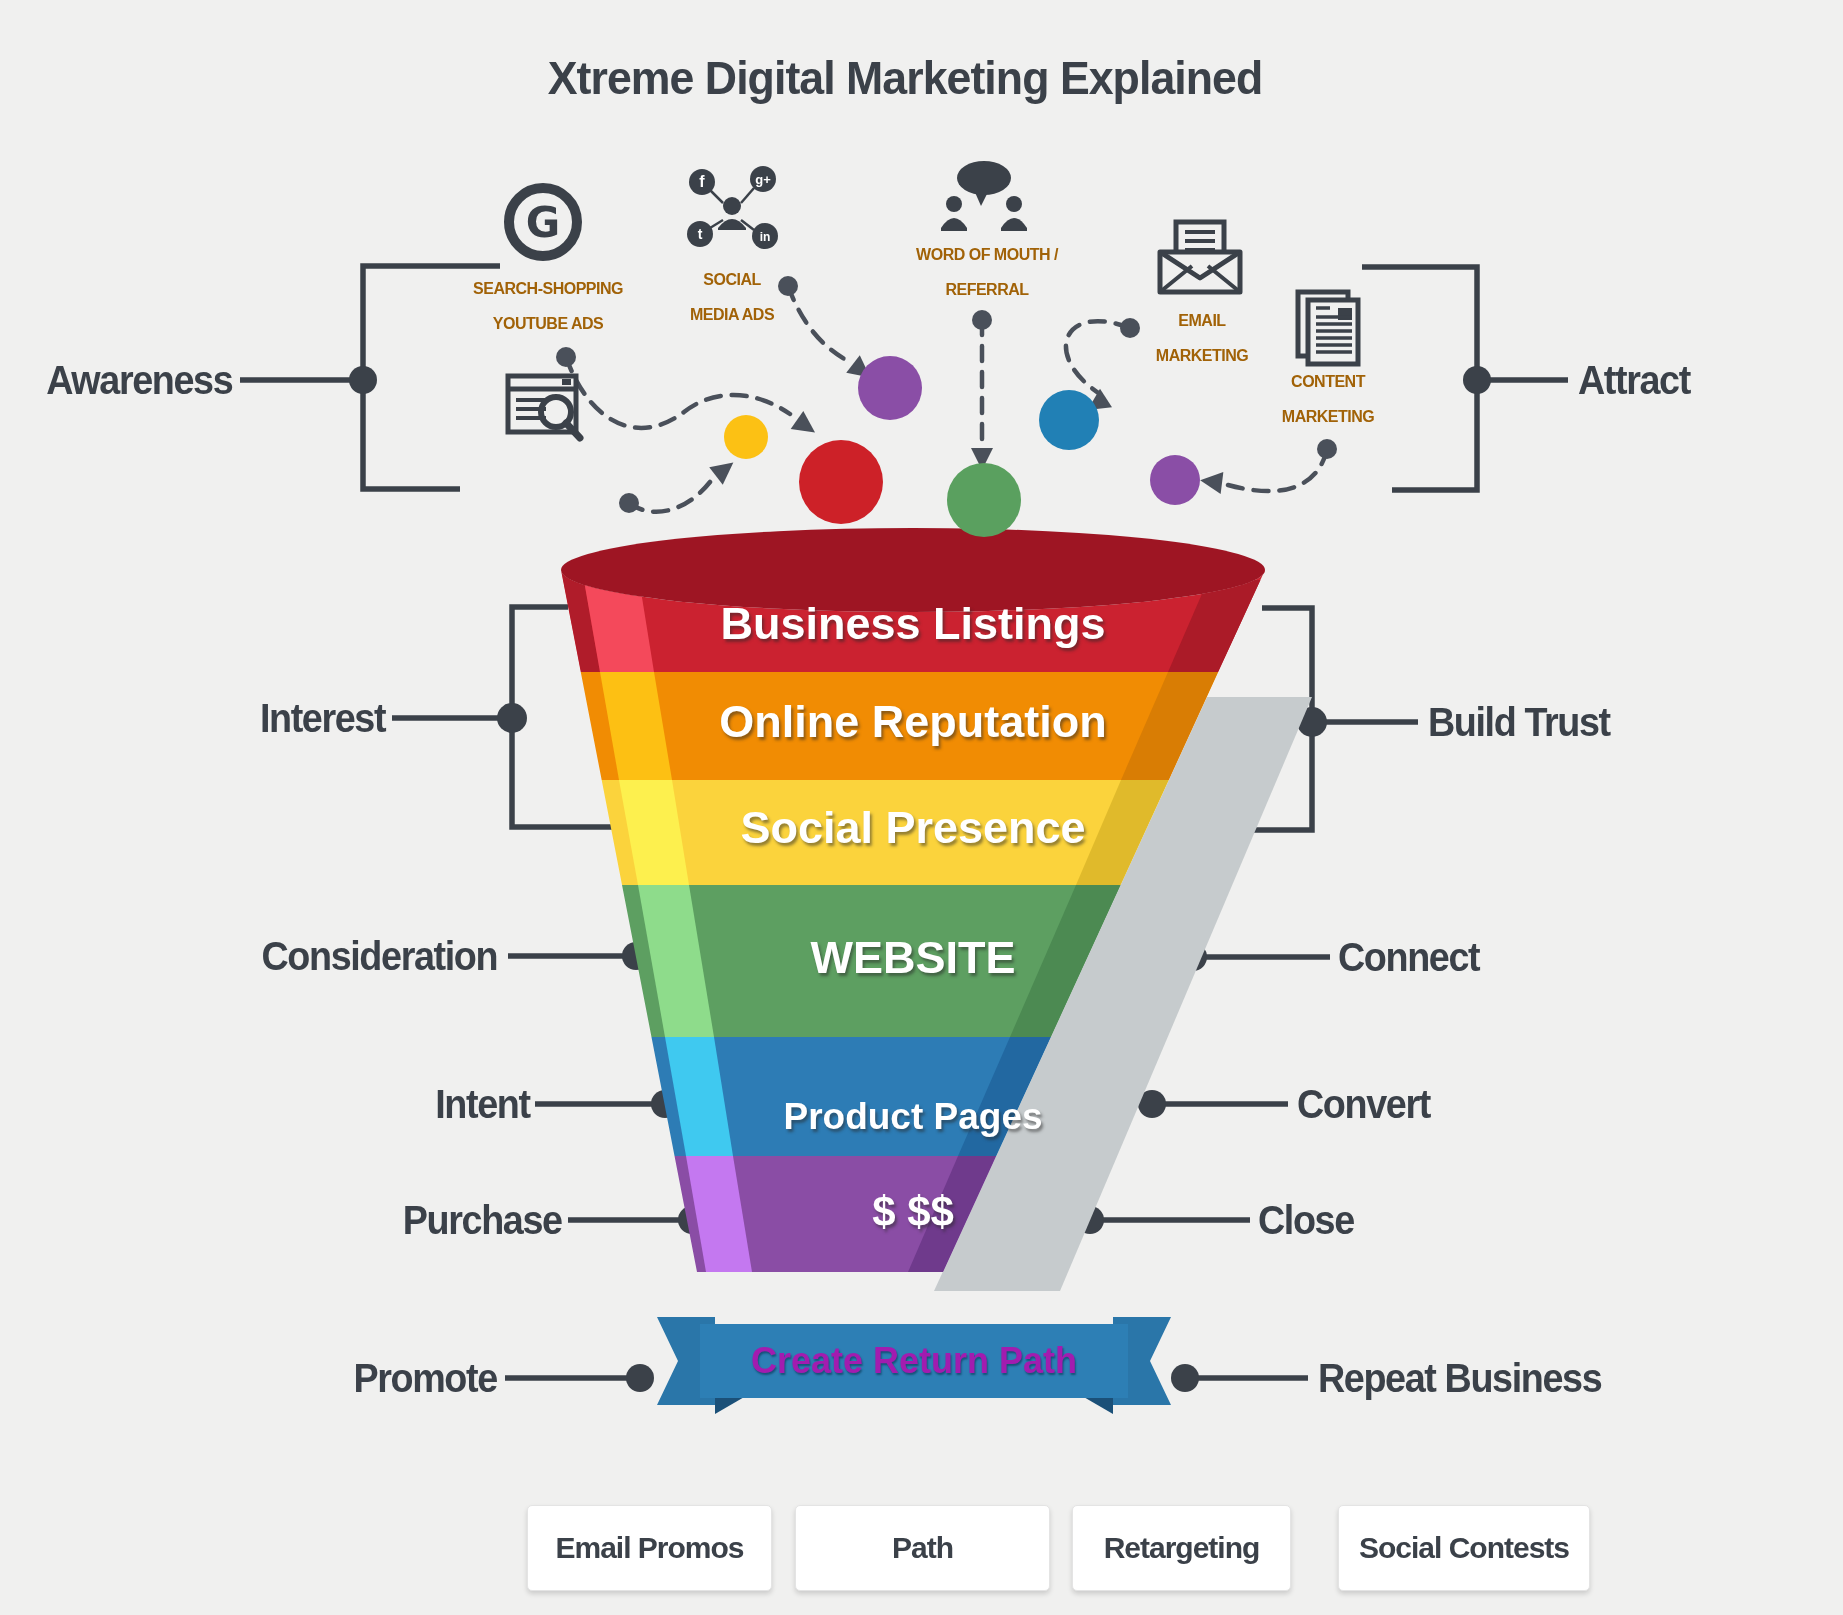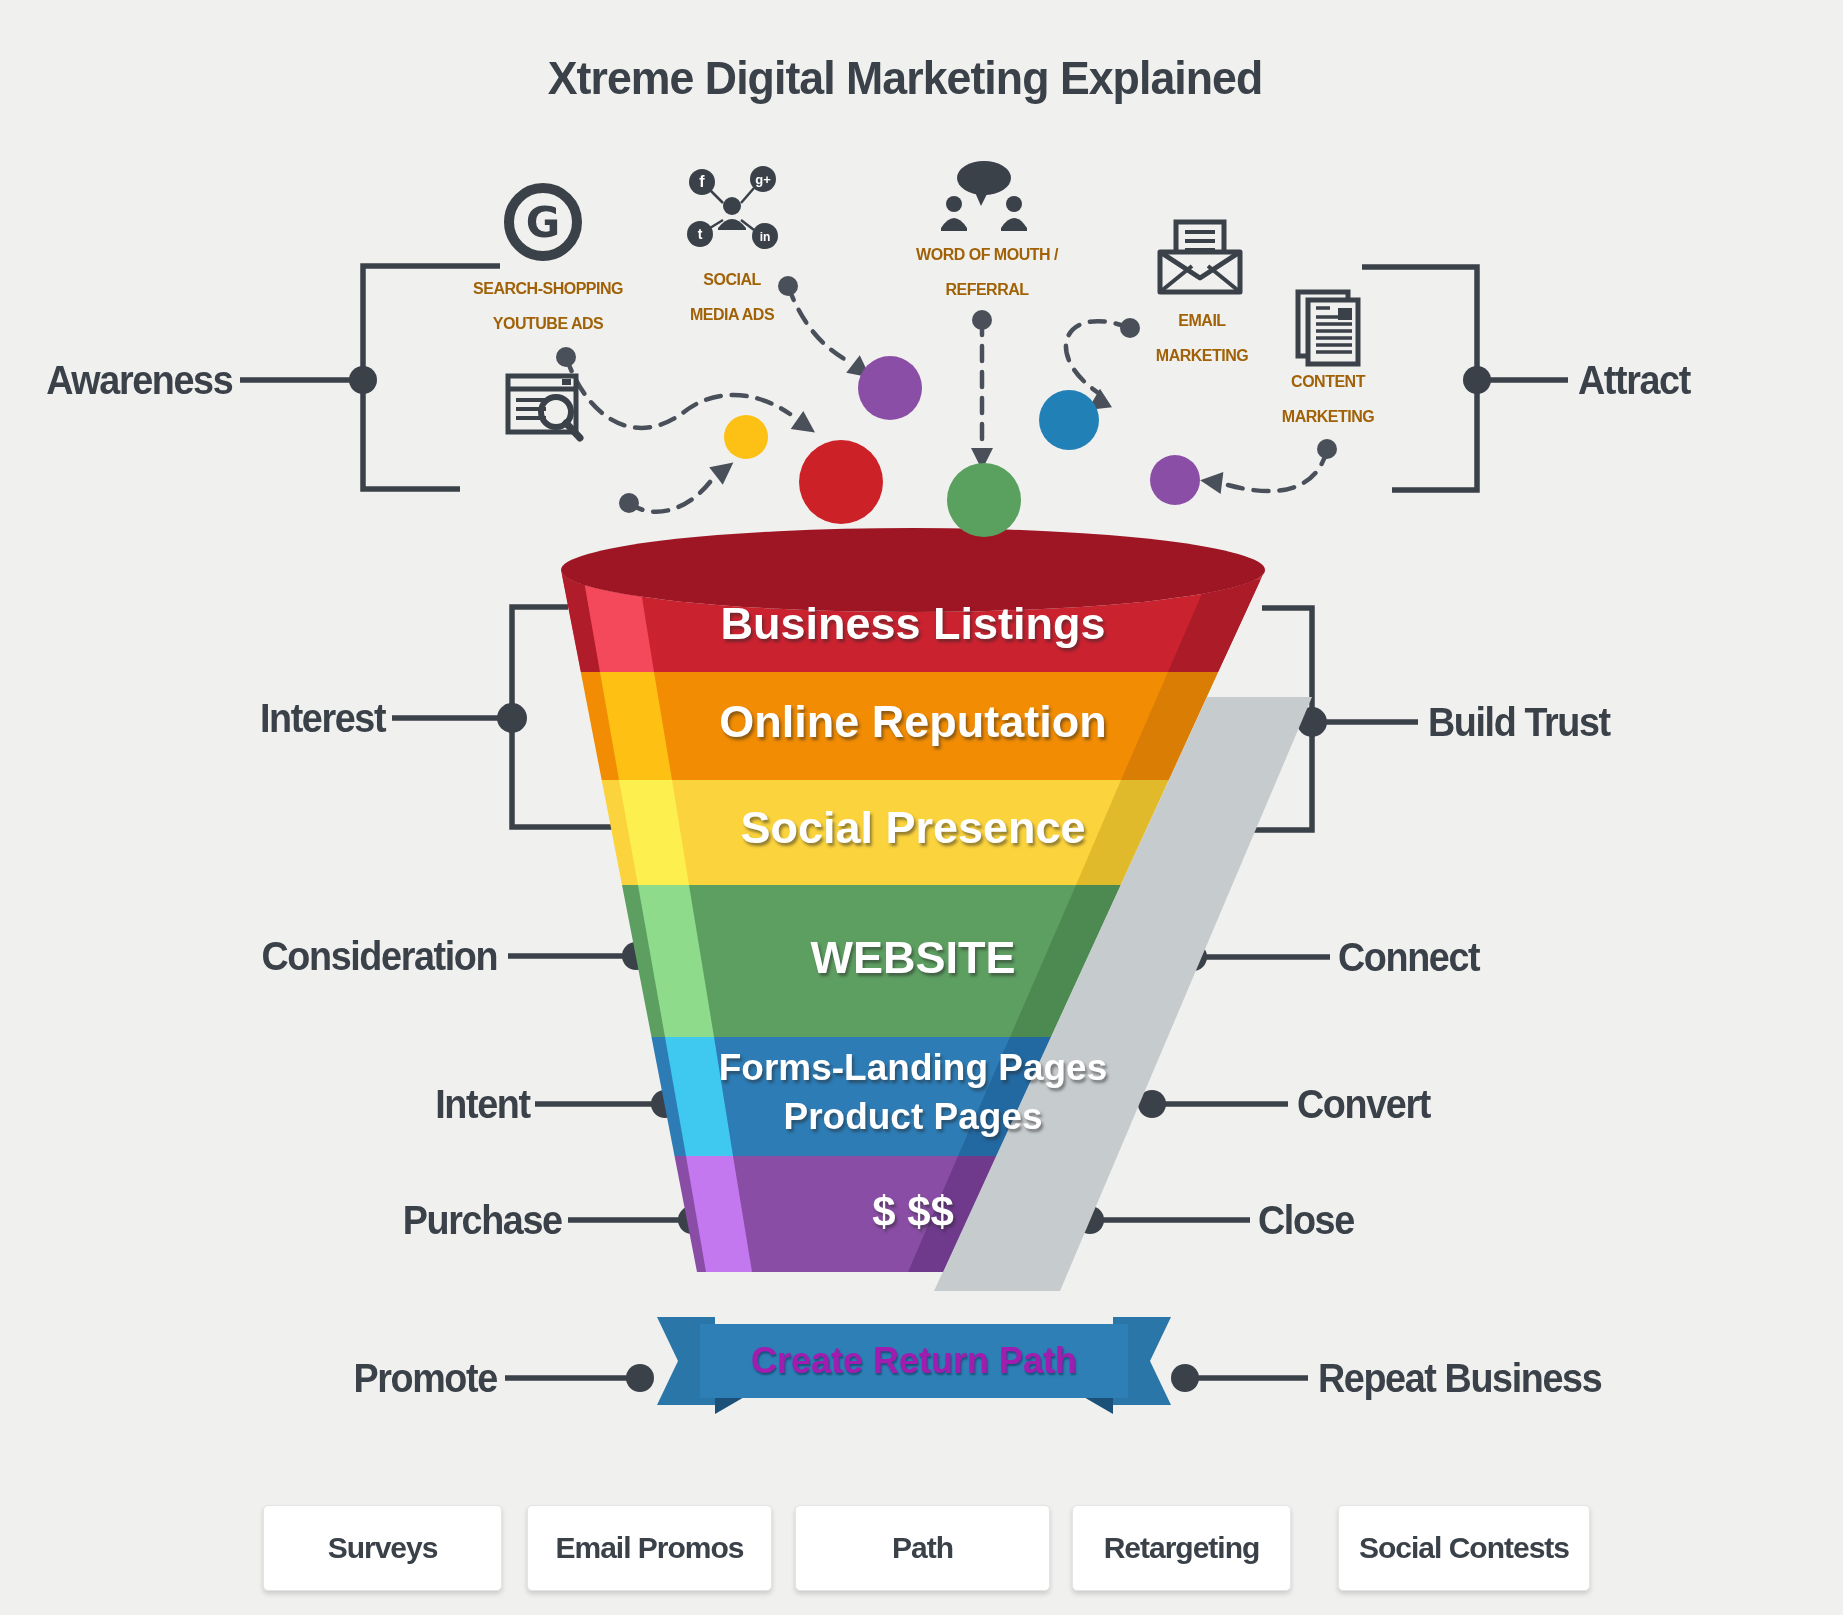--- a/index.html
+++ b/index.html
@@ -247,25 +247,23 @@
 <div class="side-label r" style="left:1428px;top:722px;">Build Trust</div>
 <div class="side-label r" style="left:1338px;top:957px;">Connect</div>
 <div class="side-label r" style="left:1297px;top:1104px;">Convert</div>
 <div class="side-label r" style="left:1258px;top:1220px;">Close</div>
 <div class="side-label r" style="left:1318px;top:1378px;">Repeat Business</div>
 
 <div class="funnel-label fs40" style="left:913px;top:624px;">Business Listings</div>
 <div class="funnel-label fs40" style="left:913px;top:722px;">Online Reputation</div>
 <div class="funnel-label fs40" style="left:913px;top:828px;">Social Presence</div>
 <div class="funnel-label fs40" style="left:913px;top:958px;">WEBSITE</div>
-<div class="funnel-label fs37" style="left:913px;top:1068px;">Forms-Landing Pages</div>
 <div class="funnel-label fs37" style="left:913px;top:1117px;">Product Pages</div>
 <div class="funnel-label fs42" style="left:913px;top:1212px;">$ $$</div>
 
 <div class="ribbon-label">Create Return Path</div>
 
-<div class="btn" style="left:263px;width:237px;">Surveys</div>
 <div class="btn" style="left:527px;width:243px;">Email Promos</div>
 <div class="btn" style="left:795px;width:253px;">Path</div>
 <div class="btn" style="left:1072px;width:217px;">Retargeting</div>
 <div class="btn" style="left:1338px;width:250px;">Social Contests</div>
 
 </div>
 
 </body></html>

